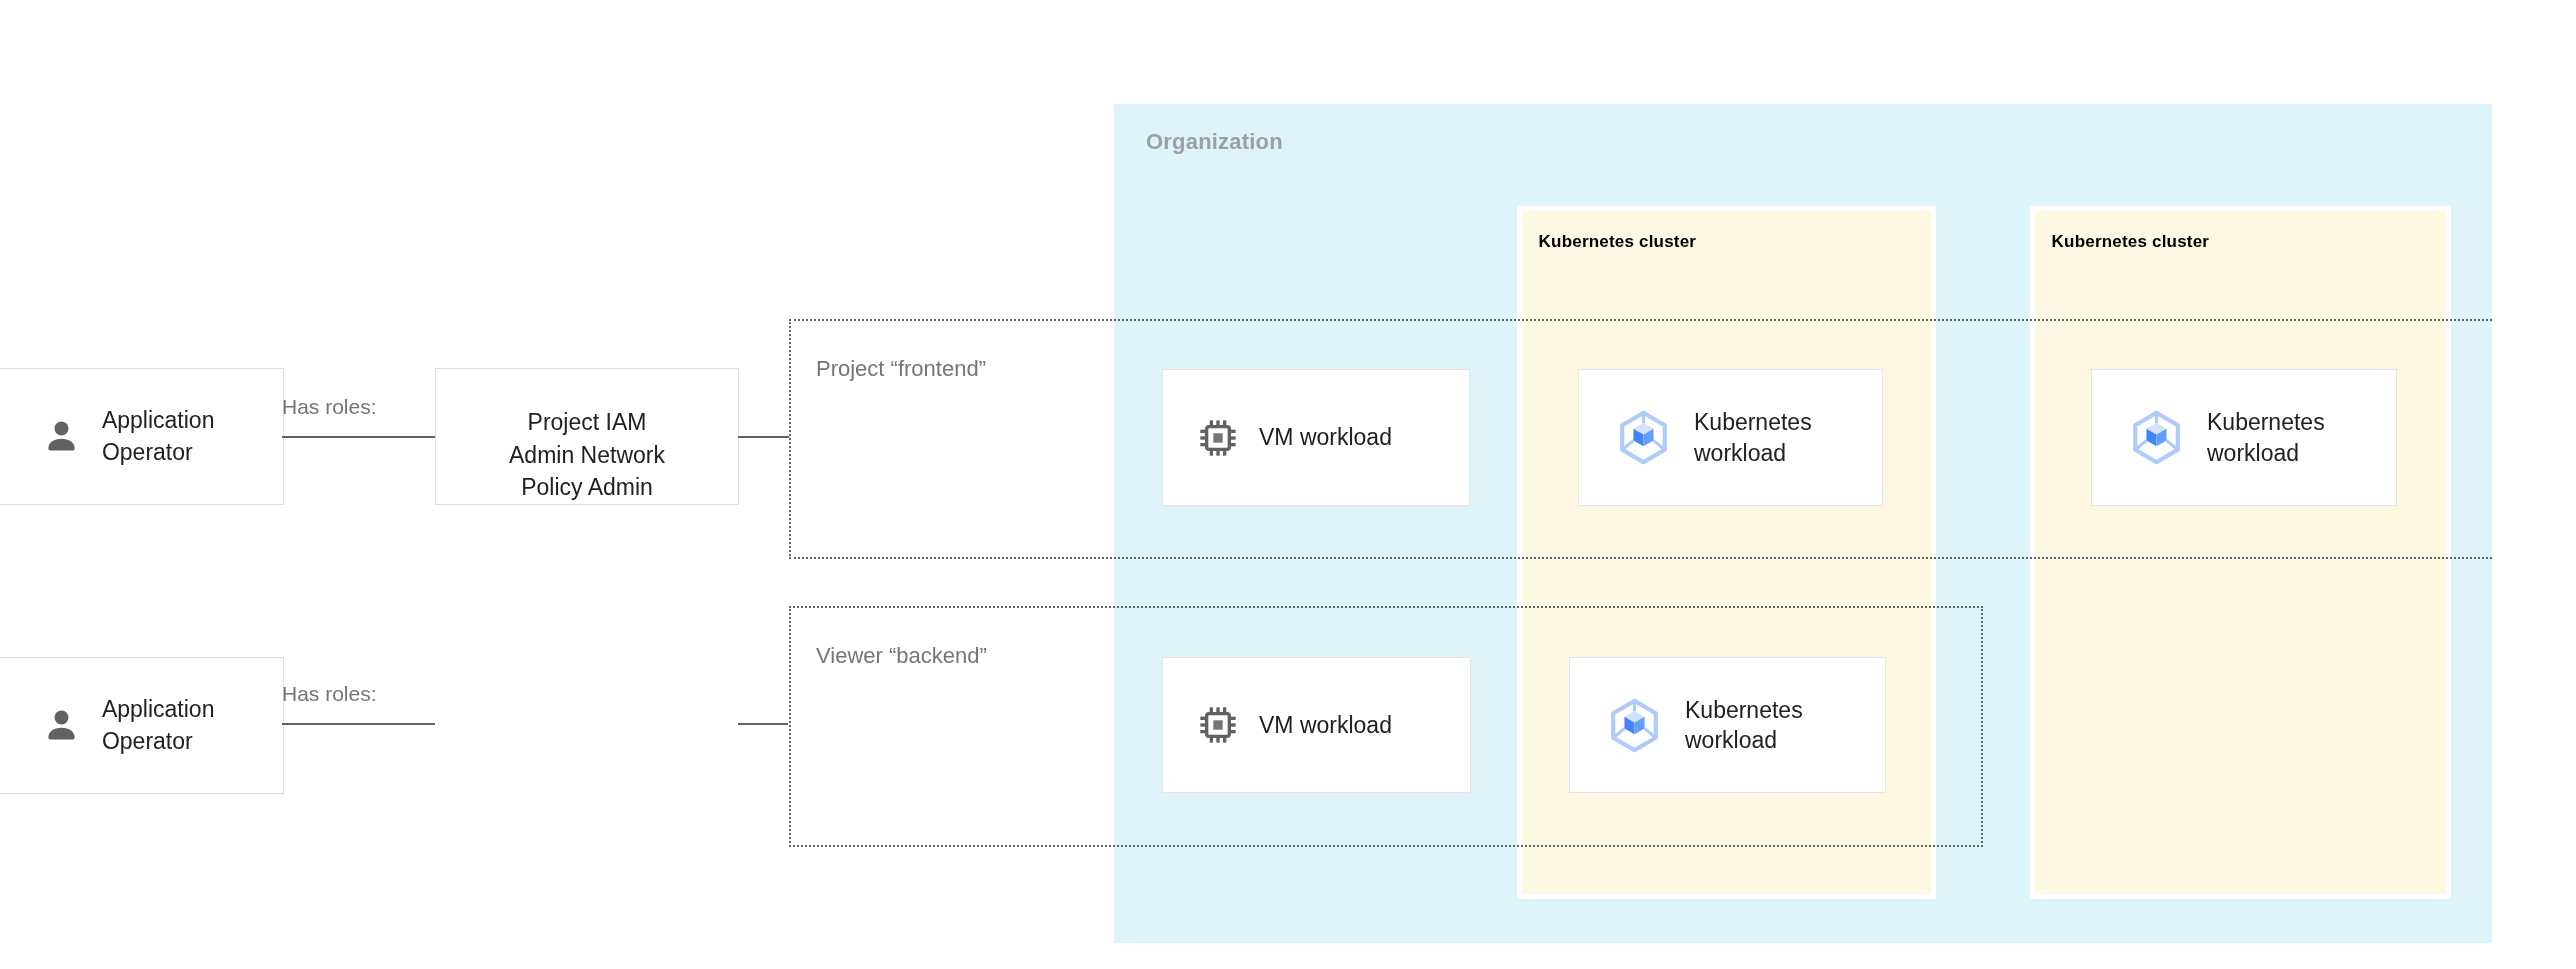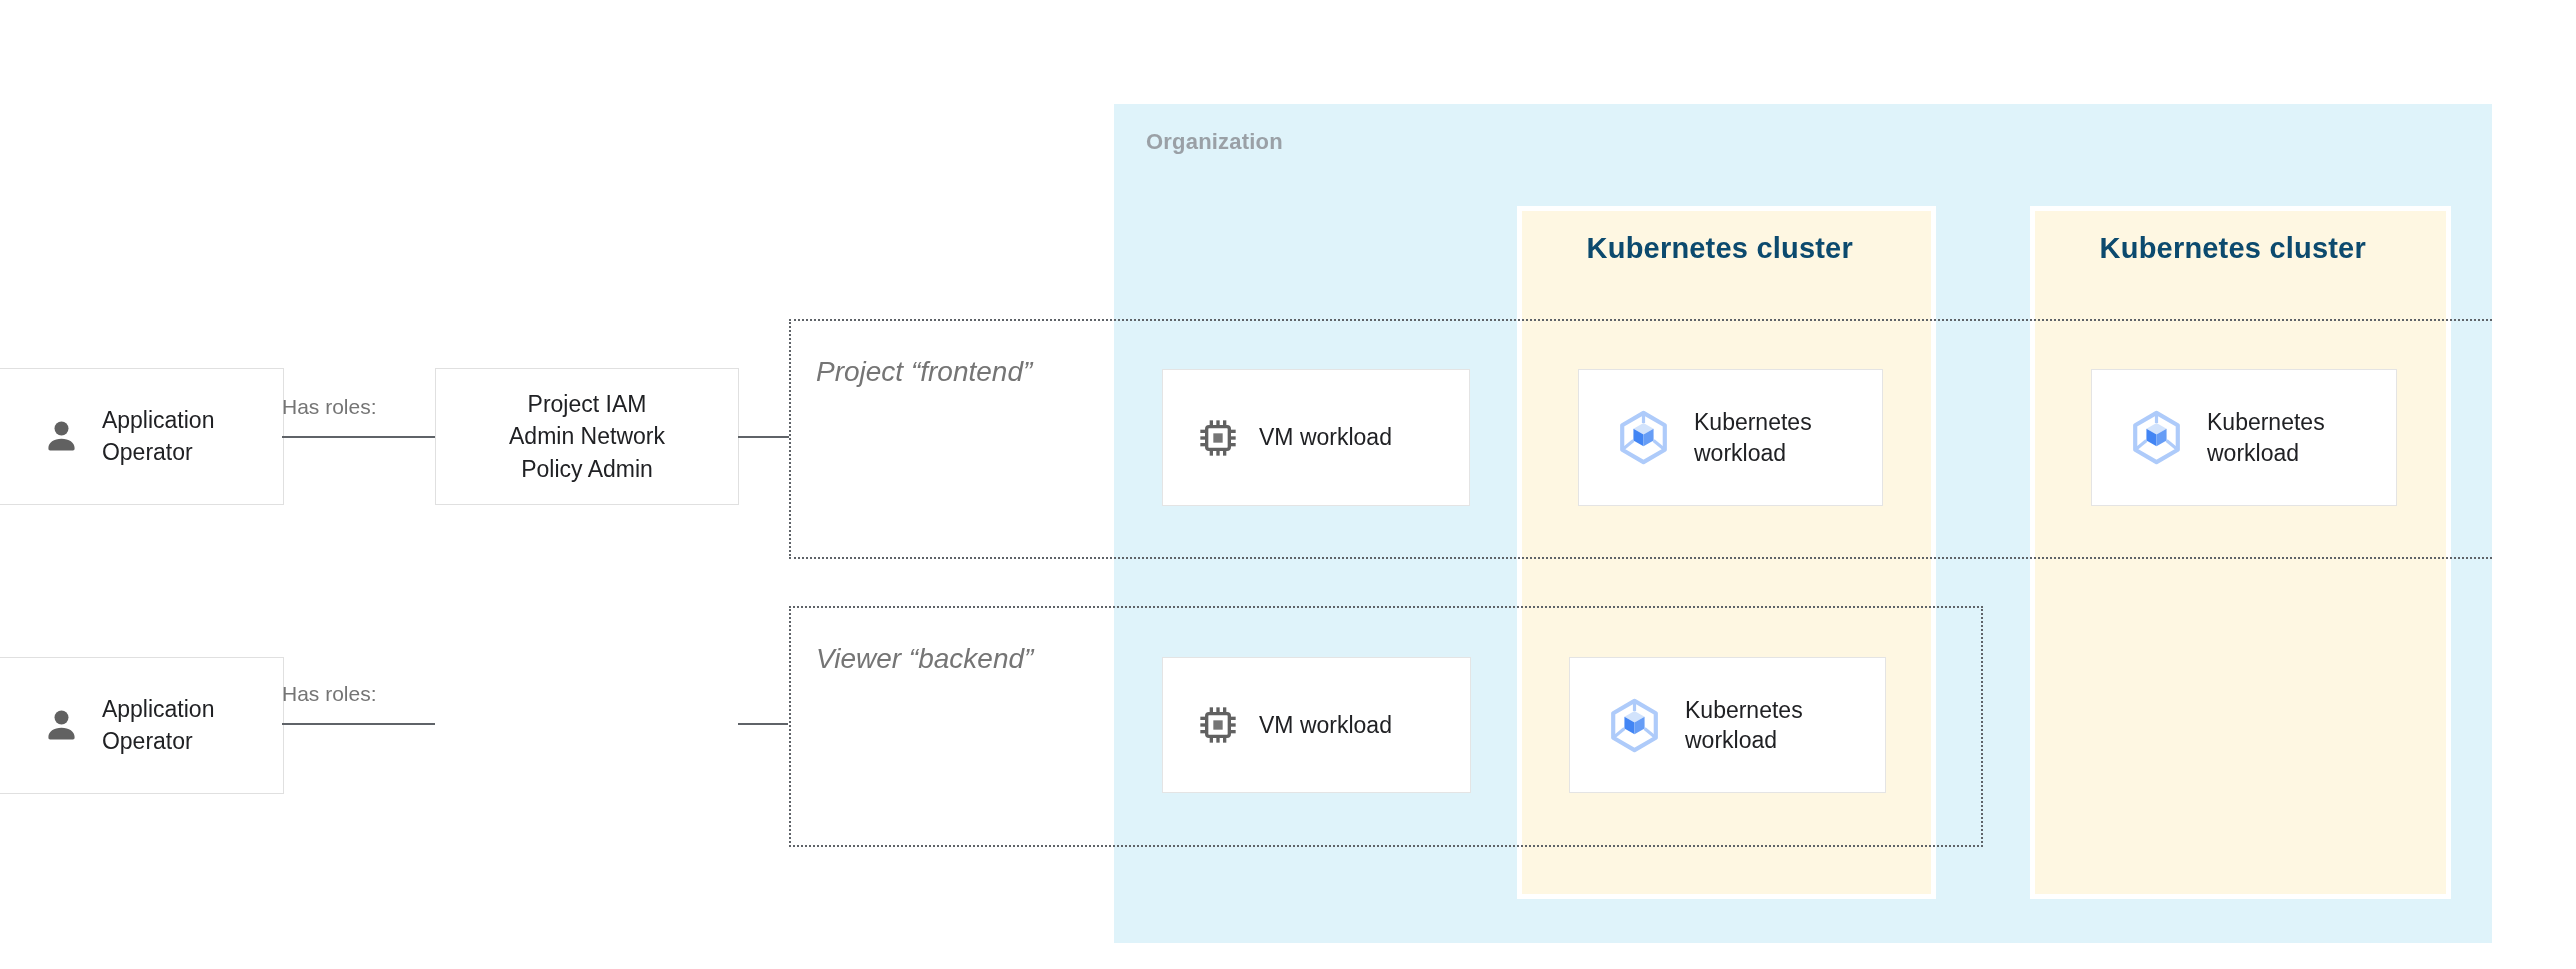--- a/index.html
+++ b/index.html
@@ -6,35 +6,35 @@
   #canvas{
     position:relative;width:2492px;height:970px;background:#ffffff;
     font-family:"Liberation Sans", sans-serif;color:#202124;overflow:hidden;
   }
   
   .org{position:absolute;left:1114px;top:104px;width:1430px;height:839px;background:#DFF3FA;}
   .org-label{position:absolute;left:32px;top:25px;font-size:22px;font-weight:bold;color:#9AA0A6;letter-spacing:0.2px;}
   .cluster{position:absolute;top:206px;height:693px;background:#FEF7E2;border:5.5px solid #ffffff;box-sizing:border-box;}
   .cluster1{left:1517px;width:419px;}
   .cluster2{left:2030px;width:421px;}
-  .cluster-label{position:absolute;left:16.6px;top:21px;font-size:29px;font-weight:bold;color:#0c4a6e;letter-spacing:0.2px;margin-left:48px;}
+  .cluster-label{position:absolute;left:16.6px;top:21px;font-size:17px;font-weight:bold;color:#000000;letter-spacing:0.2px;}
   
   .project{position:absolute;border:2.1px dotted #5F6368;box-sizing:border-box;}
   .project.frontend{left:789px;top:319px;width:1711px;height:240px;}
   .project.backend{left:789px;top:606px;width:1194px;height:241px;}
-  .project-label{position:absolute;left:25px;top:35px;font-size:28px;color:#757575;font-style:italic;}
+  .project-label{position:absolute;left:25px;top:35px;font-size:22px;color:#757575;}
   
   .node{position:absolute;background:#ffffff;border:1.4px solid #E0E0E0;box-sizing:border-box;}
   .actor{display:flex;align-items:center;padding-left:40px;gap:19.3px;}
   .actor-label{font-size:23px;line-height:1.38;color:#202124;}
   .role{display:flex;align-items:center;justify-content:center;text-align:center;}
   .role-label{font-size:23px;line-height:1.42;color:#202124;white-space:pre-line;}
   .actor1{left:-1.4px;top:368px;width:285px;height:137px;}
   .actor2{left:-1.4px;top:657px;width:285px;height:137px;}
-  .role1{left:435px;top:368px;width:304px;height:137px;}
+  .role1{left:435px;top:368px;width:304px;height:137px;align-items:flex-end;}
   .role2{left:434px;top:657px;width:305px;height:137px;}
   
   .edge{position:absolute;height:2.1px;background:#5F6368;}
   .e1a{left:282px;top:436px;width:153px;}
   .e1b{left:738px;top:436px;width:51px;}
   .e2a{left:282px;top:723px;width:153px;}
   .e2b{left:738px;top:723px;width:50px;}
   .edge-label{position:absolute;width:155px;font-size:21px;color:#757575;}
   .el1{left:282px;top:395px;}
   .el2{left:282px;top:682px;}

